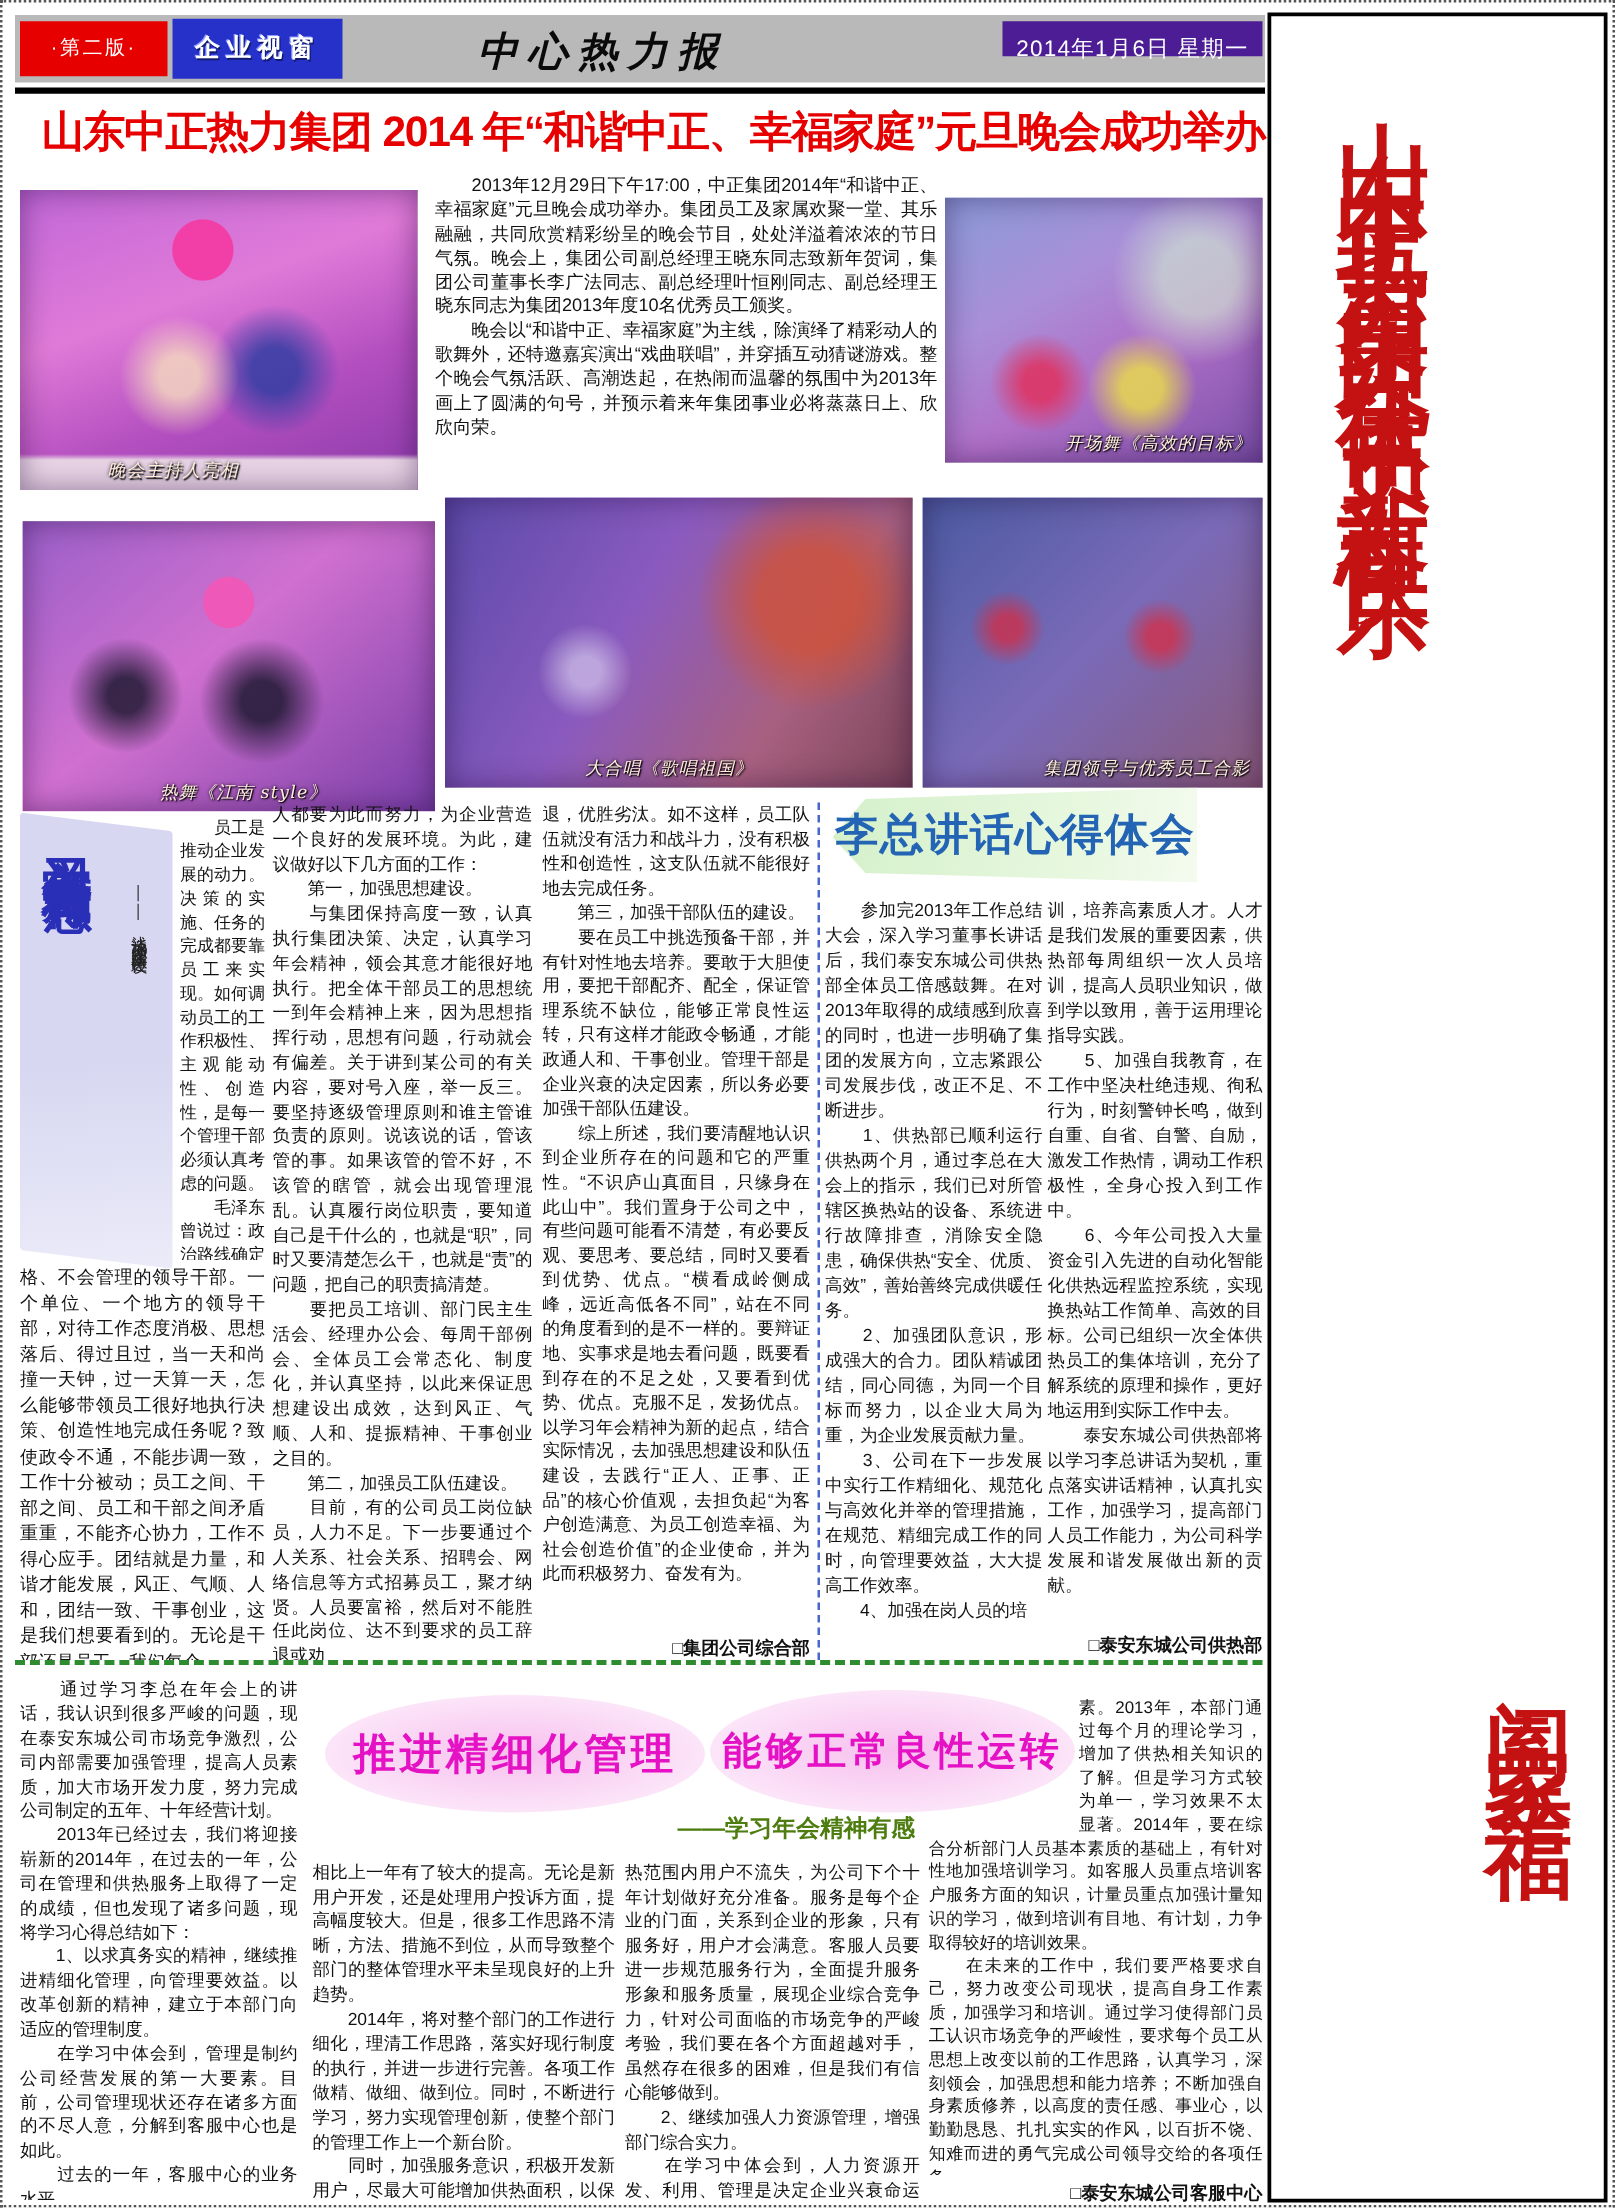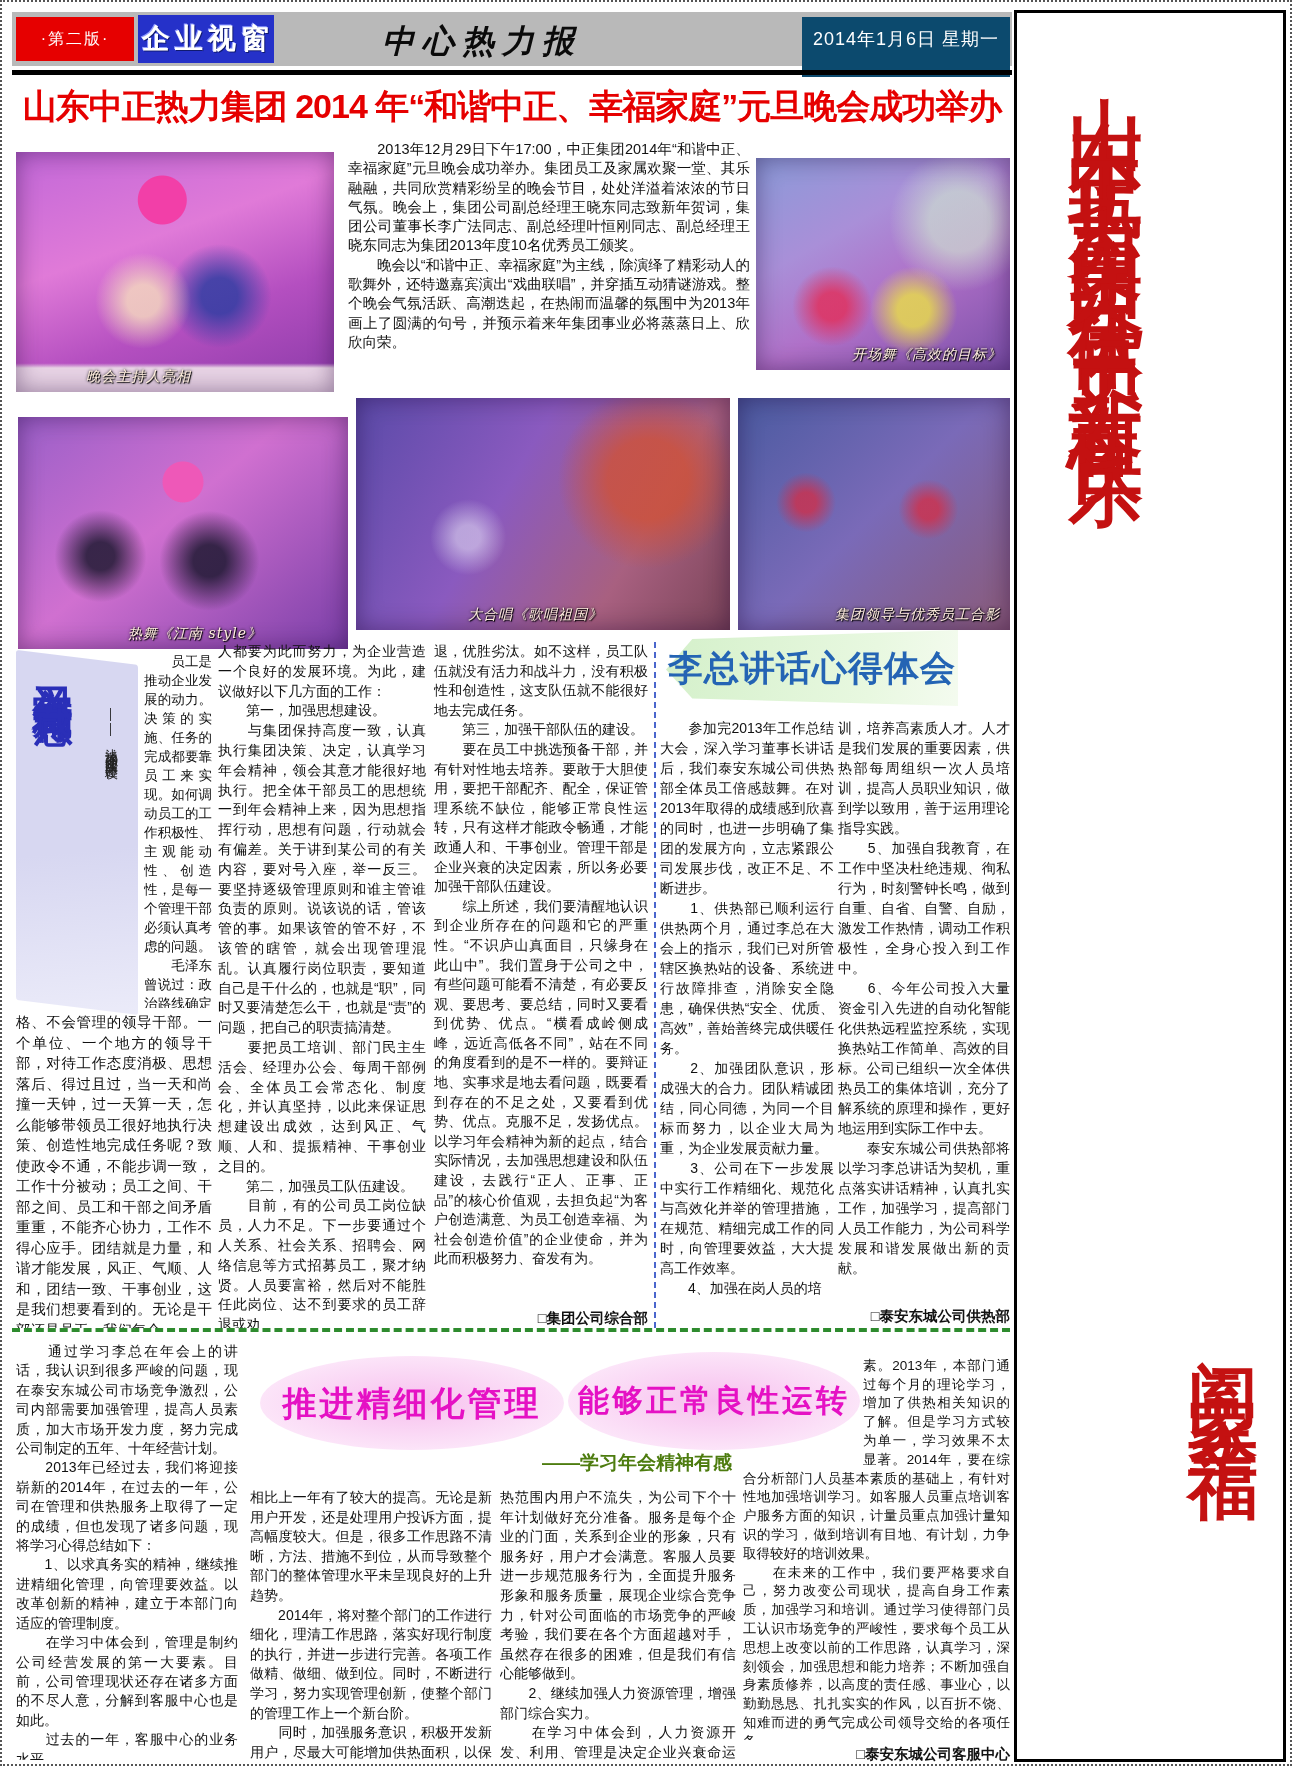--- a/index.html
+++ b/index.html
@@ -4,31 +4,31 @@
 <style>
   * { margin:0; padding:0; box-sizing:border-box; }
   body { width:1292px; height:1766px; background:#f2f2ee; font-family:"Liberation Sans", sans-serif; color:#111; }
   .page { position:relative; width:1292px; height:1766px; background:#fff; border:2px dotted #555; overflow:hidden; }
 
   
   .header-bar { position:absolute; left:10px; top:10px; width:1000px; height:54px; background:#b9b9b9; }
   .edition-badge { position:absolute; left:4px; top:5px; width:118px; height:44px; background:#e60000; color:#fff;
     font-size:16px; line-height:44px; text-align:center; letter-spacing:2px; }
   .section-badge { position:absolute; left:126px; top:3px; width:136px; height:48px; background:#2531c9; color:#fff;
-    font-size:28px; line-height:48px; text-align:right; font-weight:bold; letter-spacing:5px;
+    font-size:20px; line-height:48px; text-align:center; font-weight:bold; letter-spacing:5px;
     text-shadow:1px 1px 0 #101a70, -1px -1px 0 #8f9bff; }
   .masthead { position:absolute; left:370px; top:8px; width:280px; height:44px; 
     font-family:"DejaVu Serif", serif; font-style:italic; font-weight:bold; font-size:32px; letter-spacing:8px; color:#0a0a0a; }
-  .date-badge { position:absolute; left:790px; top:5px; width:208px; height:60px; background:#0c4a6e; color:#fff;
+  .date-badge { position:absolute; left:790px; top:5px; width:208px; height:28px; background:#4c1d95; color:#fff;
     font-size:18px; line-height:44px; text-align:center; letter-spacing:1px; }
   .header-rule { position:absolute; left:10px; top:68px; width:1000px; height:5px; background:#000; }
 
   
   .main-headline { position:absolute; left:10px; top:80px; width:1000px; height:48px; color:#e60000;
-    font-size:34px; font-weight:900; text-align:center; letter-spacing:-1px; white-space:nowrap; line-height:48px; }
+    font-size:34px; font-weight:900; text-align:right; letter-spacing:-1px; white-space:nowrap; line-height:48px; }
 
   
   .photo { position:absolute; overflow:hidden; box-shadow:inset 0 0 24px rgba(30,0,50,.45); }
   .photo .cap { position:absolute; bottom:6px; font-size:14px; color:#ffeede; font-family:"DejaVu Serif", serif;
     letter-spacing:1px; text-shadow:0 0 3px #000, 1px 1px 1px #000; font-style:italic; }
   .photo-hosts { left:14px; top:150px; width:318px; height:240px;
     background:
       radial-gradient(circle at 46% 20%, #f23fa8 0 24px, rgba(242,63,168,0) 25px),
       radial-gradient(circle at 40% 62%, rgba(250,230,190,.75) 0 16px, rgba(250,230,190,0) 48px),
       radial-gradient(circle at 64% 60%, rgba(40,60,160,.8) 0 18px, rgba(40,60,160,0) 52px),

